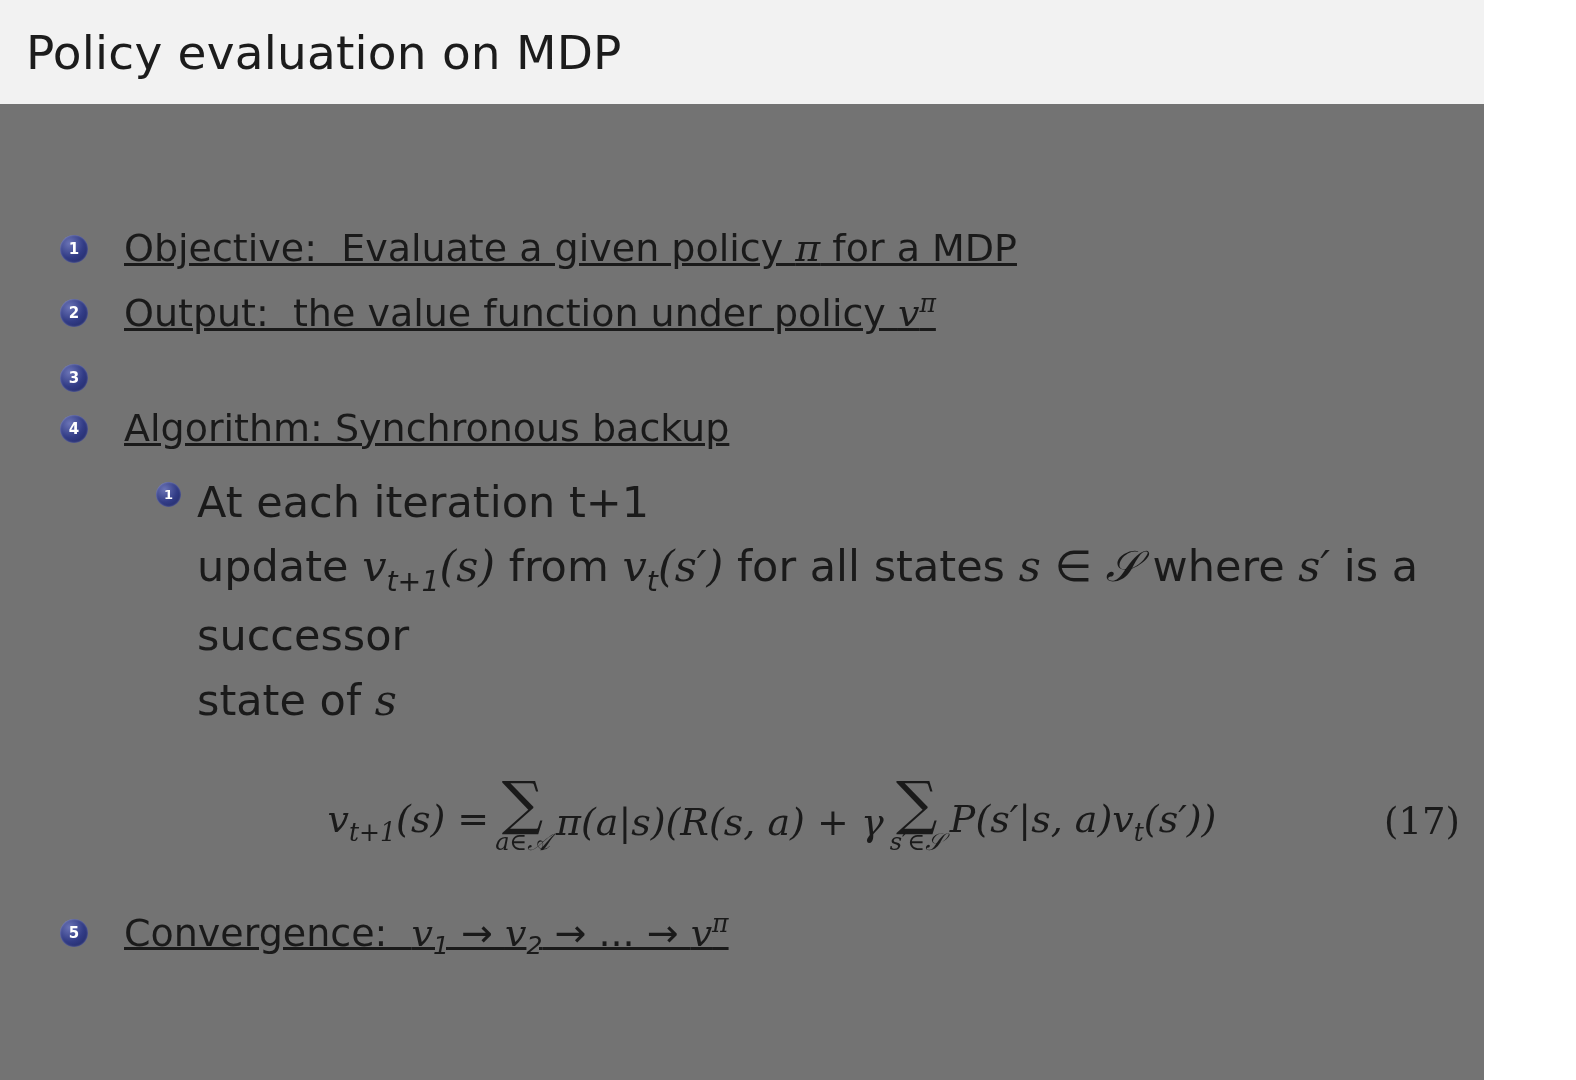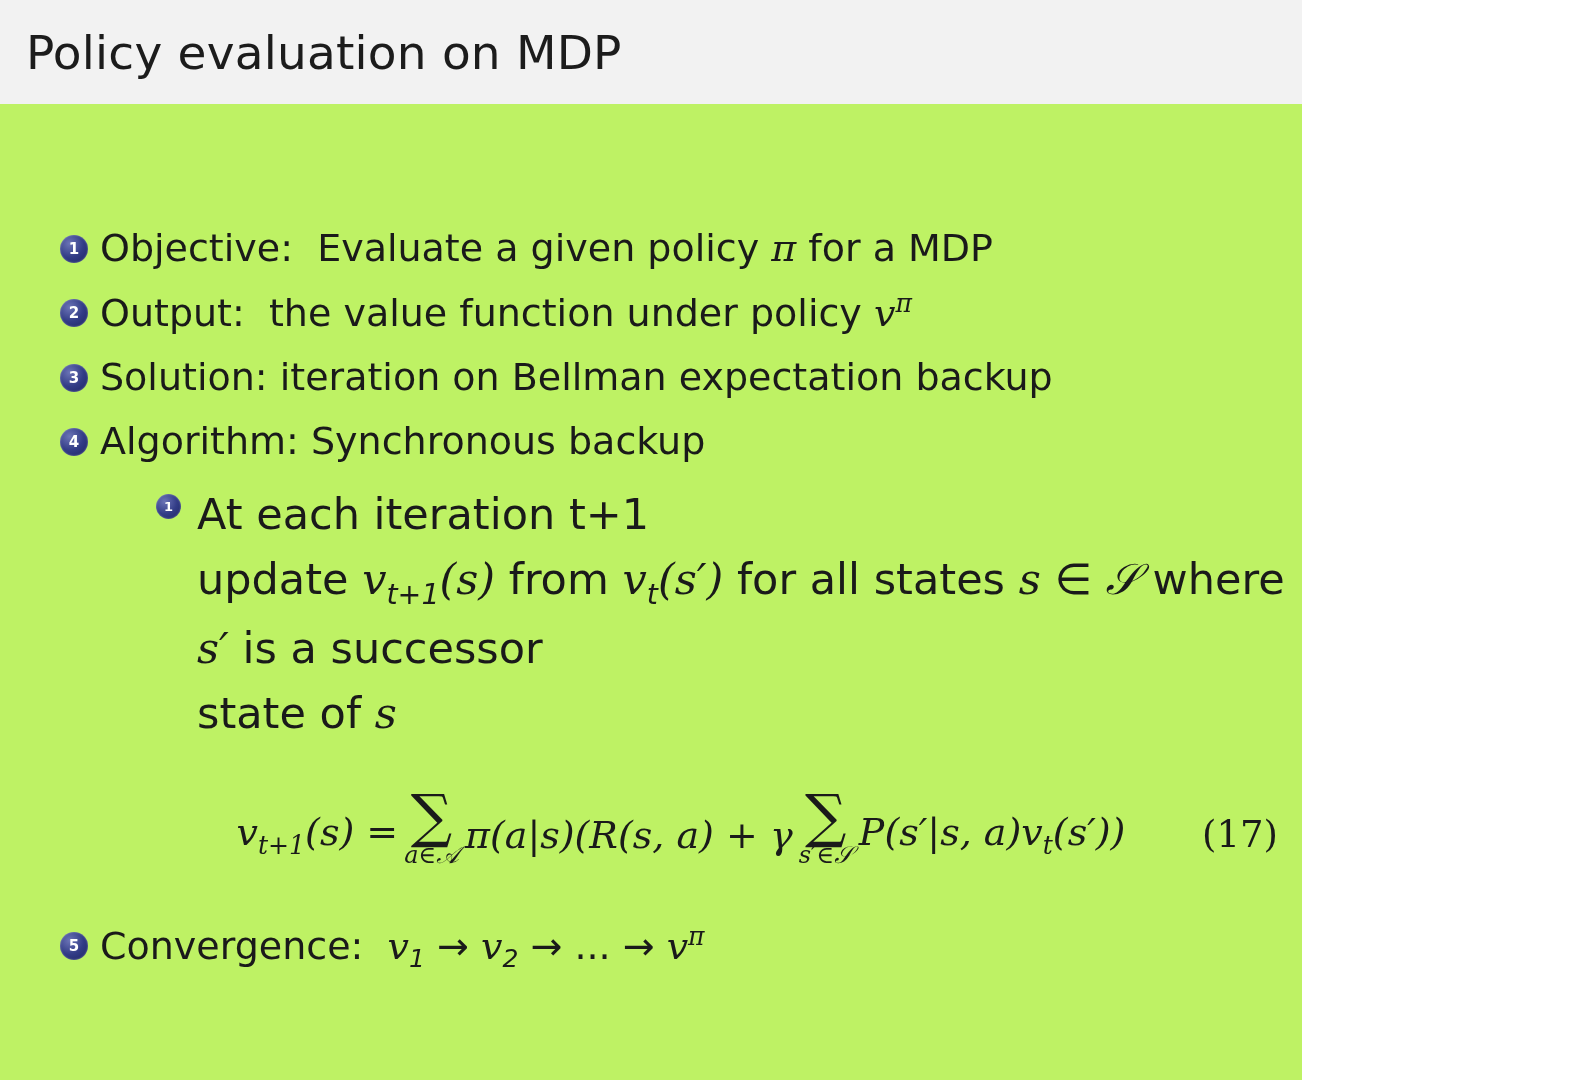--- a/index.html
+++ b/index.html
@@ -9,23 +9,23 @@
   }
   body {
     width: 1576px;
     height: 1080px;
     font-family: "DejaVu Sans", sans-serif;
     color: #1a1a1a;
     overflow: hidden;
   }
   .slide {
     position: relative;
-    width: 1302px;
+    width: 1484px;
     height: 1080px;
-    background: #bef264;
+    background: #737373;
   }
   .title-bar {
     width: 100%;
     height: 104px;
     background: #f2f2f2;
     display: flex;
     align-items: center;
     box-sizing: border-box;
     padding-left: 26px;
   }
@@ -72,21 +72,22 @@
     width: 25px;
     height: 25px;
     line-height: 25px;
     font-size: 13px;
     margin-top: 12px;
   }
   .lvl1-text {
     font-size: 38px;
     line-height: 1.42;
     color: #1a1a1a;
-    margin-left: 12px;
+    margin-left: 36px;
+    text-decoration: underline;
   }
   .lvl2-block {
     margin-left: 96px;
     margin-top: 14px;
   }
   .lvl2-item {
     display: flex;
     align-items: flex-start;
   }
   .lvl2-text {
@@ -185,21 +186,20 @@
         <span class="lvl1-text">Objective:&nbsp; Evaluate a given policy <span class="greek">π</span> for a MDP</span>
       </li>
 
       <li class="lvl1-item">
         <span class="bullet bullet-l1">2</span>
         <span class="lvl1-text">Output:&nbsp; the value function under policy <span class="math">v</span><sup class="greek">π</sup></span>
       </li>
 
       <li class="lvl1-item">
         <span class="bullet bullet-l1">3</span>
-        <span class="lvl1-text">Solution: iteration on Bellman expectation backup</span>
       </li>
 
       <li class="lvl1-item">
         <span class="bullet bullet-l1">4</span>
         <div>
           <div class="lvl1-text">Algorithm: Synchronous backup</div>
         </div>
       </li>
     </ul>
 

